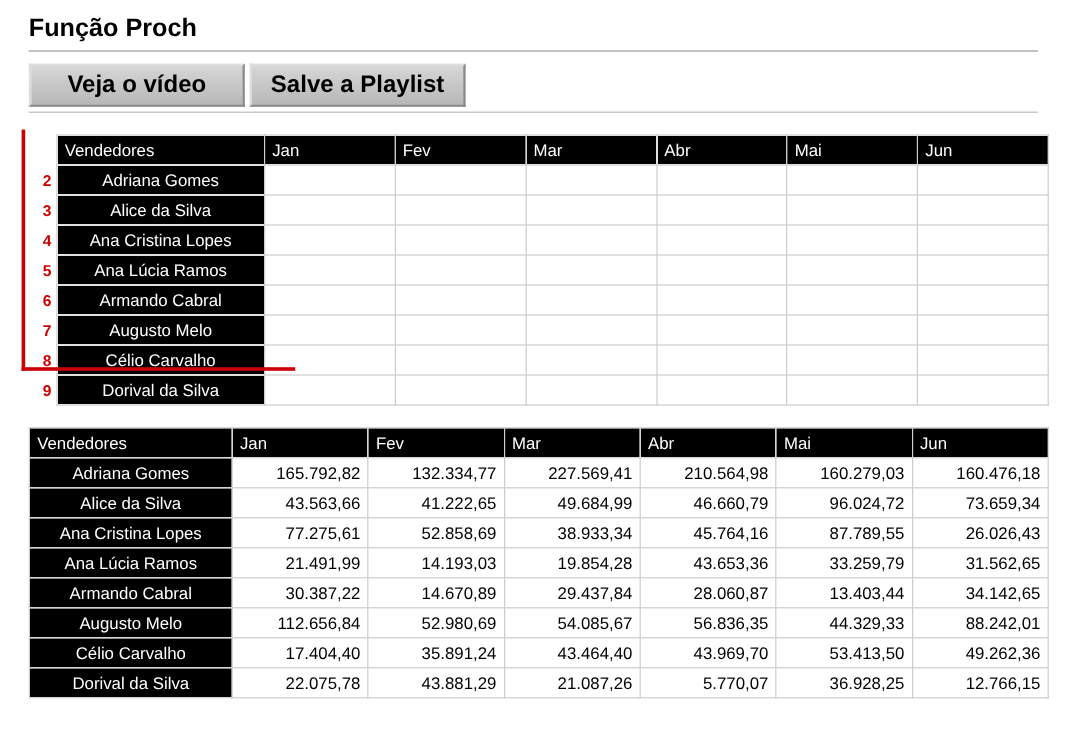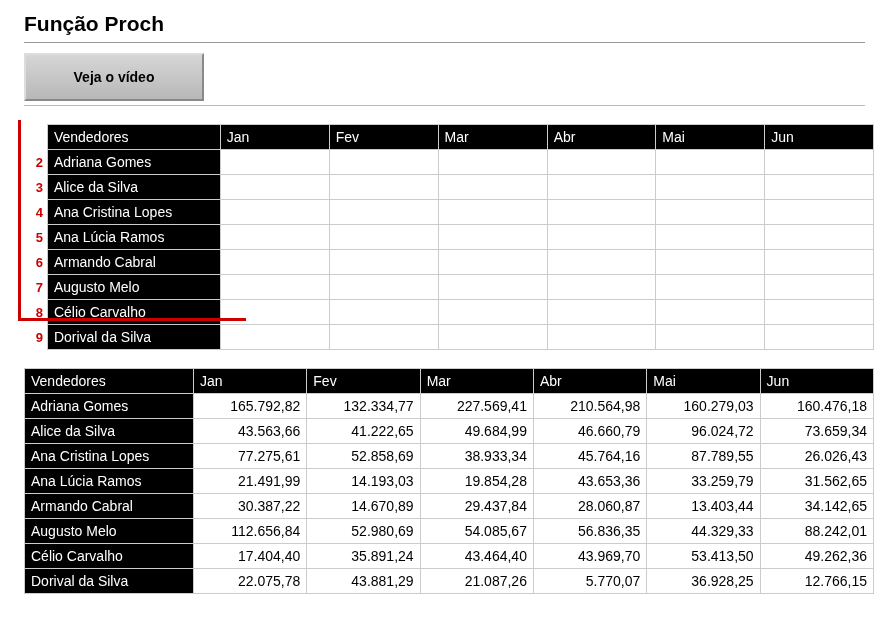--- a/index.html
+++ b/index.html
@@ -20,24 +20,24 @@
     border-top: 1px solid #999;
     margin: 0 0 10px 0;
   }
   .toolbar {
     display: flex;
     gap: 4px;
     margin-bottom: 4px;
   }
   .toolbar button {
     width: 180px;
-    height: 48px;
+    height: 36px;
     border: 2px outset #ddd;
     background: linear-gradient(#d6d6d6, #b8b8b8);
-    font-size: 14px;
+    font-size: 20px;
     font-weight: bold;
     cursor: pointer;
     color: #000;
   }
   .toolbar-rule {
     border: none;
     border-top: 1px solid #bbb;
     margin: 0 0 18px 0;
   }
   .table-wrap {
@@ -57,21 +57,21 @@
   }
   .hdr {
     background: #000;
     color: #fff;
     text-align: left;
     font-weight: normal;
   }
   .rowlabel {
     background: #000;
     color: #fff;
-    text-align: left;
+    text-align: center;
   }
   .num {
     text-align: right;
   }
   .rownum {
     border: none;
     text-align: right;
     width: 14px;
     padding-right: 4px;
     color: #c00;
@@ -89,20 +89,21 @@
   }
 </style>
 </head>
 <body>
 
 <div class="page-title">Função Proch</div>
 <hr class="title-rule">
 
 <div class="toolbar">
   <button>Veja o vídeo</button>
+  <button>Salve a Playlist</button>
 </div>
 <hr class="toolbar-rule">
 
 <div class="table-wrap">
   <div class="red-bracket" style="left:-6px; top:-4px; width:225px; height:198px;"></div>
   <table>
     <tbody>
         <tr>
       <td class="rownum"></td>
       <th class="hdr col-vend">Vendedores</th>

